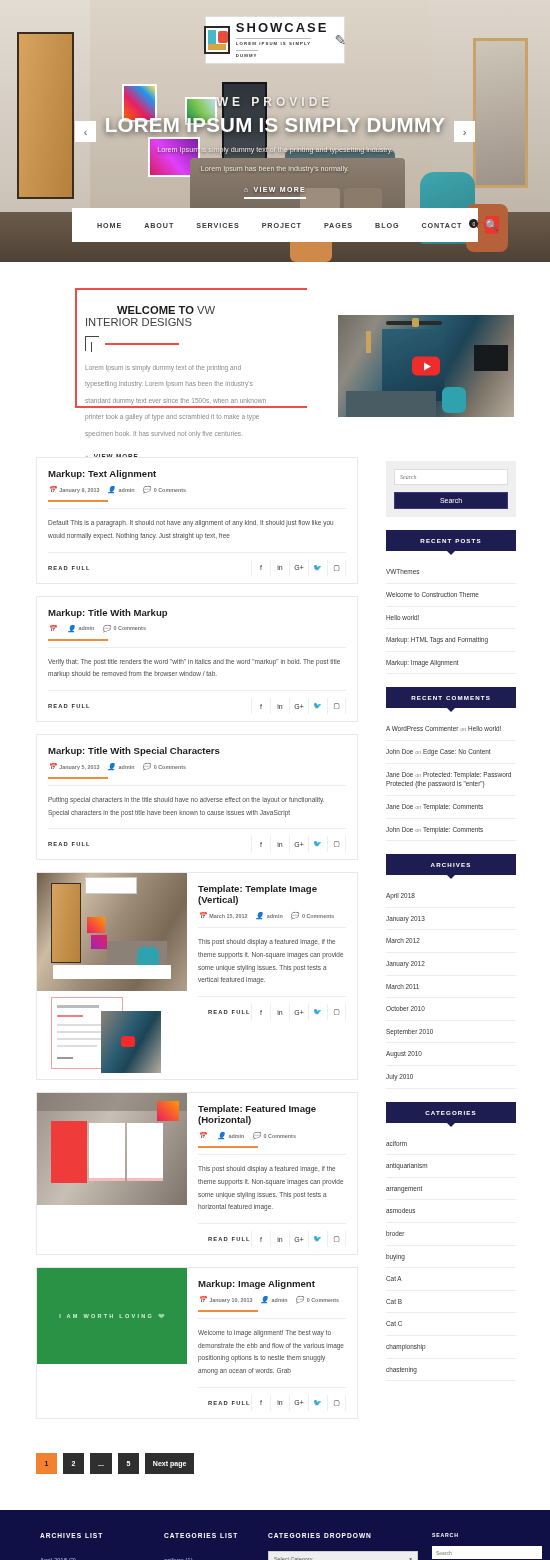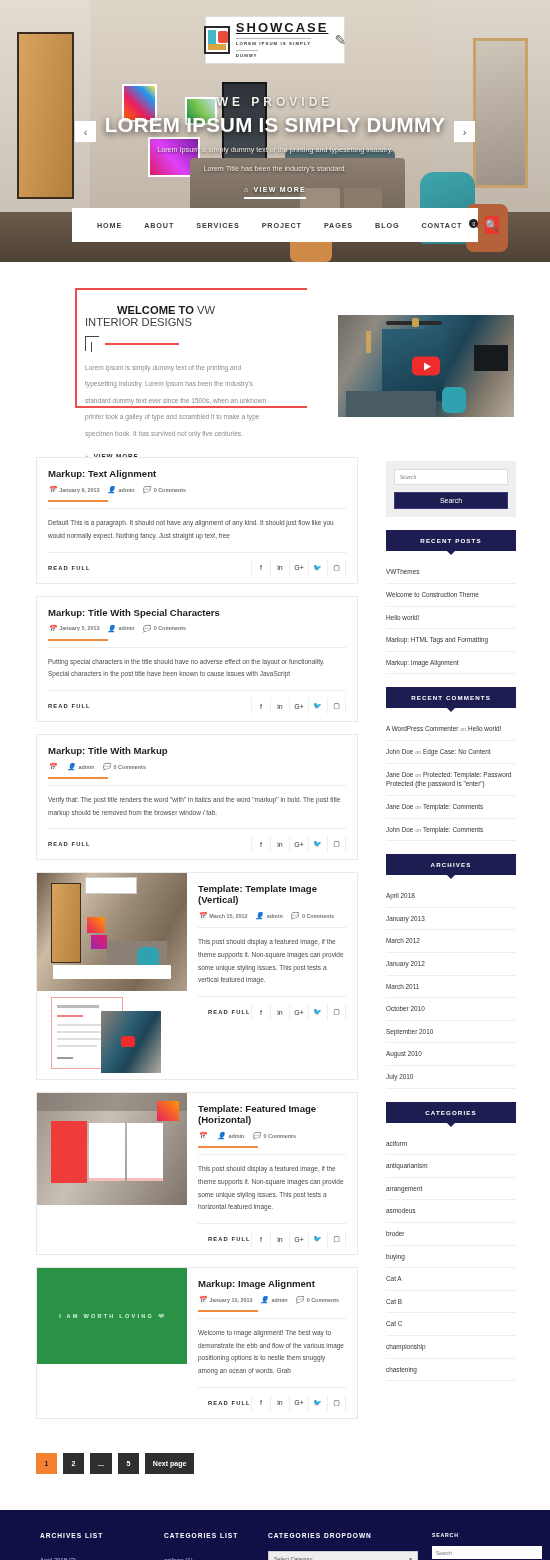--- a/index.html
+++ b/index.html
@@ -45,21 +45,21 @@
   .logo-box {
     position:absolute; left:50%; transform:translateX(-50%); top:16px;
     width:140px; height:48px; background:#fff; border:1px solid #ddd;
     display:flex; align-items:center; justify-content:center; gap:6px; z-index:14;
   }
   .logo-mark { width:26px; height:28px; background:#fff; border:2px solid #2b2b2b; position:relative; flex:none; }
   .logo-mark:before { content:""; position:absolute; left:2px; top:2px; width:8px; height:14px; background:#46b8c8; }
   .logo-mark:after { content:""; position:absolute; left:12px; top:3px; width:10px; height:12px; background:#e74c3c; border-radius:2px; }
   .logo-mark i { position:absolute; left:2px; bottom:2px; right:2px; height:6px; background:#d9a441; }
   .logo-txt { text-align:left; }
-  .logo-title { font-size:13px; font-weight:bold; letter-spacing:2px; color:#1b1b1b; line-height:1.1;text-decoration:underline; }
+  .logo-title { font-size:13px; font-weight:bold; letter-spacing:2px; color:#1b1b1b; line-height:1.1; }
   .logo-sub { font-size:4.3px; letter-spacing:1.1px; color:#333; font-weight:bold; margin-top:2px; border-top:1px solid #bbb; padding-top:2px;}
   .logo-pen { font-size:14px; color:#555; }
 
   .hero-text { position:absolute; left:0; right:0; top:95px; text-align:center; z-index:10; }
   .hero-kicker { color:#f0eee9; font-size:12px; letter-spacing:4px; font-weight:bold; text-shadow:0 1px 3px rgba(0,0,0,.6); }
   .hero-title { color:#fff; font-size:20.5px; font-weight:bold; letter-spacing:.3px; margin-top:4px; text-shadow:0 2px 6px rgba(0,0,0,.65); }
   .hero-desc { color:#efeae2; font-size:7.2px; line-height:1.85; margin-top:6px; text-shadow:0 1px 3px rgba(0,0,0,.7); }
   .hero-btn {
     display:inline-flex; align-items:center; gap:4px; margin-top:10px;
     color:#fff; font-size:7px; font-weight:bold; letter-spacing:1.3px;
@@ -258,21 +258,21 @@
       <span>‹</span>
     </div>
     <div class="hero-arrow right">
       <span>›</span>
     </div>
 
     <div class="hero-text">
       <div class="hero-kicker">WE PROVIDE</div>
       <div class="hero-title">LOREM IPSUM IS SIMPLY DUMMY</div>
       <div class="hero-desc">Lorem Ipsum is simply dummy text of the printing and typesetting industry.</div>
-      <div class="hero-desc">Lorem Title has been the industry's standard.</div>
+      <div class="hero-desc">Lorem Ipsum has been the industry's normally.</div>
       <div style="text-align:center">
         <span class="hero-btn">
           <span>⌂</span>
           <span>VIEW MORE</span>
         </span>
       </div>
     </div>
 
     <nav class="navbar">
       <div class="nav-links">
@@ -353,69 +353,69 @@
             <i>f</i>
               <i>in</i>
               <i>G+</i>
               <i>🐦</i>
               <i>▢</i>
           </span>
         </div>
       </article>
 
       <article class="post">
-        <h2 class="post-title">Markup: Title With Special Characters</h2>
+        <h2 class="post-title">Markup: Title With Markup</h2>
         <div class="post-meta">
           <span>
               <i class="ico">📅</i>
-              <b>January 5, 2013</b>
+              <b></b>
             </span>
           <span>
               <i class="ico">👤</i>
               <b>admin</b>
             </span>
           <span>
               <i class="ico">💬</i>
               <b>0 Comments</b>
             </span>
         </div>
         <div class="post-rule"></div>
         <div class="post-sep"></div>
-        <p class="post-body">Putting special characters in the title should have no adverse effect on the layout or functionality. Special characters in the post title have been known to cause issues with JavaScript</p>
+        <p class="post-body">Verify that: The post title renders the word "with" in italics and the word "markup" in bold. The post title markup should be removed from the browser window / tab.</p>
         <div class="post-foot">
           <span class="read-full">READ FULL</span>
           <span class="socials">
             <i>f</i>
               <i>in</i>
               <i>G+</i>
               <i>🐦</i>
               <i>▢</i>
           </span>
         </div>
       </article>
 
       <article class="post">
-        <h2 class="post-title">Markup: Title With Markup</h2>
+        <h2 class="post-title">Markup: Title With Special Characters</h2>
         <div class="post-meta">
           <span>
               <i class="ico">📅</i>
-              <b></b>
+              <b>January 5, 2013</b>
             </span>
           <span>
               <i class="ico">👤</i>
               <b>admin</b>
             </span>
           <span>
               <i class="ico">💬</i>
               <b>0 Comments</b>
             </span>
         </div>
         <div class="post-rule"></div>
         <div class="post-sep"></div>
-        <p class="post-body">Verify that: The post title renders the word "with" in italics and the word "markup" in bold. The post title markup should be removed from the browser window / tab.</p>
+        <p class="post-body">Putting special characters in the title should have no adverse effect on the layout or functionality. Special characters in the post title have been known to cause issues with JavaScript</p>
         <div class="post-foot">
           <span class="read-full">READ FULL</span>
           <span class="socials">
             <i>f</i>
               <i>in</i>
               <i>G+</i>
               <i>🐦</i>
               <i>▢</i>
           </span>
         </div>

